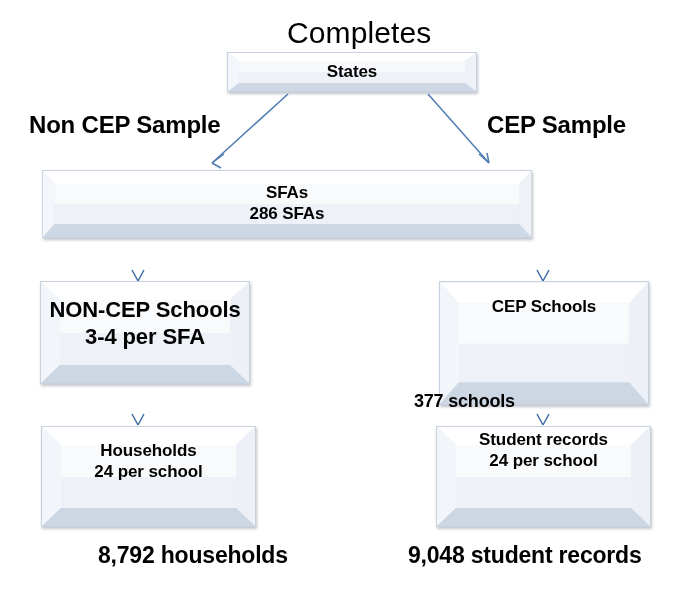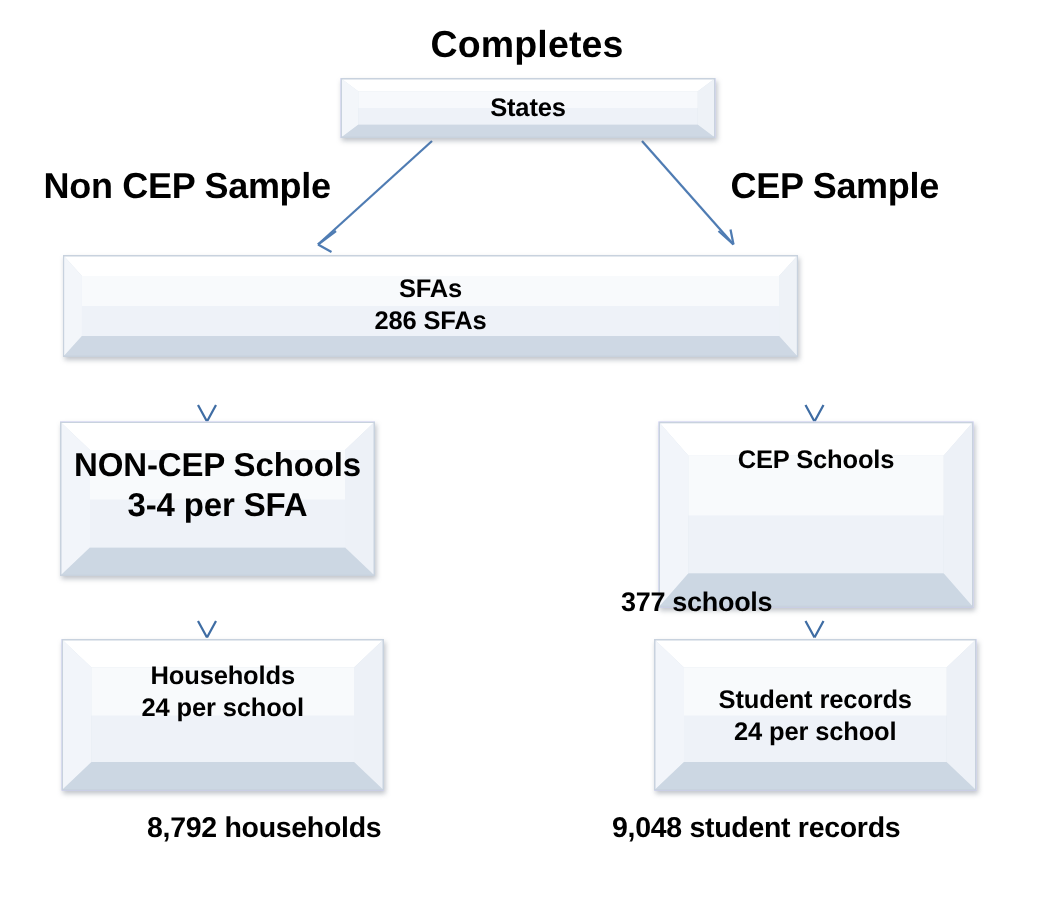--- a/index.html
+++ b/index.html
@@ -65,36 +65,36 @@
     white-space: nowrap;
   }
 
   
   .free-text {
     position: absolute;
     white-space: nowrap;
     color: #000000;
   }
   .title-text {
-    font-size: 25px;
-    font-weight: bold;
+    font-size: 30px;
+    font-weight: normal;
     letter-spacing: 0.1px;
   }
   .branch-label {
     font-size: 24px;
     font-weight: bold;
     letter-spacing: -0.2px;
   }
   .annot {
     font-size: 18px;
     font-weight: bold;
     letter-spacing: -0.2px;
   }
   .total {
-    font-size: 19px;
+    font-size: 23px;
     font-weight: bold;
     letter-spacing: -0.2px;
   }
 </style>
 </head>
 <body>
 
 <div id="canvas">
 
   <svg id="arrows" viewBox="0 0 700 600" width="700" height="600" xmlns="http://www.w3.org/2000/svg">
@@ -222,21 +222,21 @@
       <rect x="20" y="19" width="175" height="63" fill="#eef2f8"></rect>
       <rect x="20" y="19" width="175" height="32" fill="#f8fafc"></rect>
       <rect x="0.5" y="0.5" width="214" height="100" fill="none" stroke="#c8d2de" stroke-width="1"></rect>
     </svg>
     <div class="labels" style="font-size:17px;">
       <span class="line">Households</span>
       <span class="line">24 per school</span>
     </div>
   </div>
 
-  <div class="box" style="left:436px; top:426px; width:215px; height:101px; justify-content:flex-start; padding-top:31px;">
+  <div class="box" style="left:436px; top:426px; width:215px; height:101px; justify-content:flex-start; padding-top:4px;">
     <svg class="bevel" viewBox="0 0 215 101" preserveAspectRatio="none">
       <rect x="0" y="0" width="215" height="101" fill="#dfe6ee"></rect>
       <polygon points="0,0 215,0 195,19 20,19" fill="#ffffff"></polygon>
       <polygon points="0,0 20,19 20,82 0,101" fill="#f2f5fa"></polygon>
       <polygon points="215,0 215,101 195,82 195,19" fill="#edf1f7"></polygon>
       <polygon points="0,101 20,82 195,82 215,101" fill="#ccd7e3"></polygon>
       <rect x="20" y="19" width="175" height="63" fill="#eef2f8"></rect>
       <rect x="20" y="19" width="175" height="32" fill="#f8fafc"></rect>
       <rect x="0.5" y="0.5" width="214" height="100" fill="none" stroke="#c8d2de" stroke-width="1"></rect>
     </svg>

